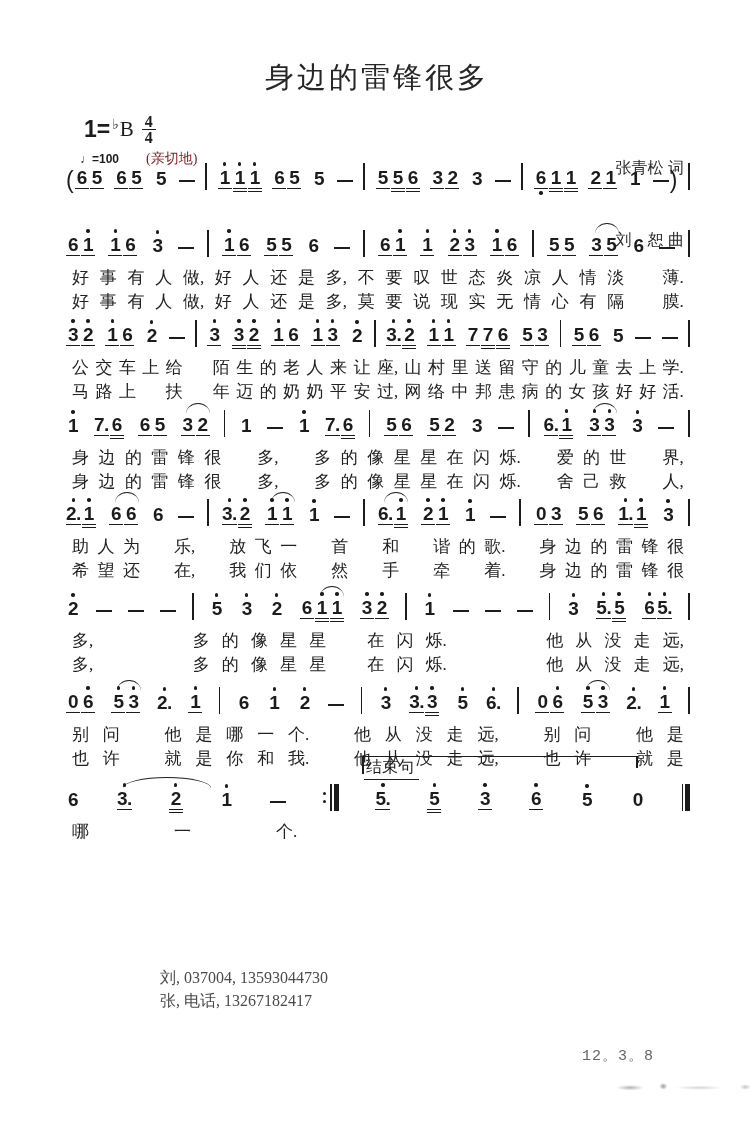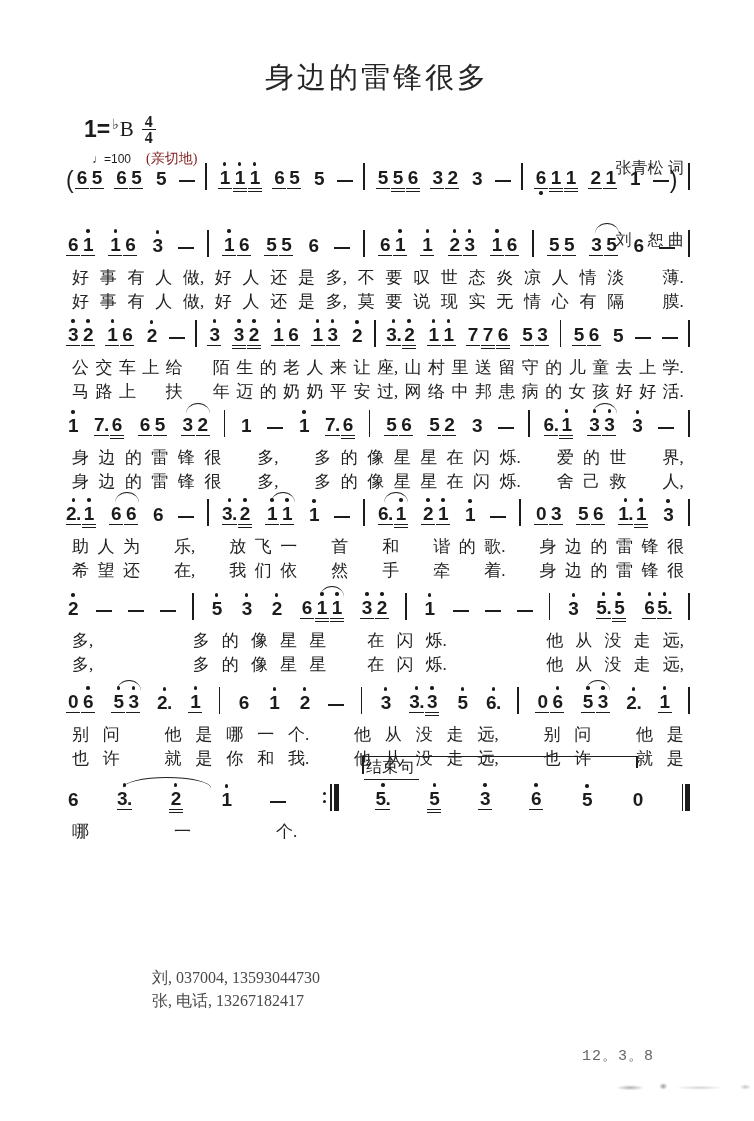--- a/index.html
+++ b/index.html
@@ -9,21 +9,21 @@
   .title{position:absolute;top:58px;left:0;right:0;text-align:center;
          font-family:"Liberation Serif",serif;font-size:29px;letter-spacing:3px;color:#262626;}
   .keysig{position:absolute;left:84px;top:114px;display:flex;align-items:center;}
   .k1{font-weight:bold;font-size:23px;}
   .kflat{font-size:14px;margin:-12px 1px 0 2px;}
   .kb{font-family:"Liberation Serif",serif;font-size:21px;}
   .frac{display:flex;flex-direction:column;margin-left:8px;font-family:"Liberation Serif",serif;
         font-weight:bold;font-size:16px;line-height:15px;text-align:center;}
   .ft{border-bottom:1.6px solid #1c1c1c;padding:0 3px;}
   .expr{position:absolute;left:146px;top:150px;font-family:"Liberation Serif",serif;font-size:14px;color:#7f1d1d;}
-  .tempo{position:absolute;left:92px;top:152px;font-size:12px;font-weight:normal;color:#1c1c1c;}
+  .tempo{position:absolute;left:80px;top:152px;font-size:12px;font-weight:bold;color:#1c1c1c;}
   .credits{position:absolute;right:70px;top:108px;text-align:right;line-height:24px;
            font-family:Liberation Sans, sans-serif;font-size:16px;color:#2a2a2a;white-space:pre;}
   
   .system{position:absolute;left:66px;width:624px;}
   .notes{display:flex;justify-content:space-between;align-items:flex-end;}
   .group{display:flex;gap:1px;align-items:flex-end;}
   .tok{display:flex;flex-direction:column;align-items:center;position:relative;}
   .slot{height:8px;display:flex;align-items:center;justify-content:center;width:100%;}
   .odot{width:3.4px;height:3.4px;border-radius:50%;background:#1c1c1c;}
   .num{font-weight:bold;font-size:19px;line-height:20px;min-width:14px;text-align:center;letter-spacing:-0.5px;}
@@ -46,21 +46,21 @@
        font-family:"Liberation Serif",serif;font-size:17px;color:#222222;padding:0 6px;}
   .lyr.free{display:block;white-space:pre;}
   .lu{white-space:pre;}
   
   .endbracket{position:absolute;left:362px;top:756px;width:276px;border-top:1.6px solid #1c1c1c;}
   .endbracket::before{content:"";position:absolute;left:0;top:0;width:1.6px;height:17px;background:#1c1c1c;}
   .endbracket::after{content:"";position:absolute;right:0;top:0;width:1.6px;height:11px;background:#1c1c1c;}
   .eb-label{position:absolute;left:2px;top:0;font-family:"Liberation Serif",serif;font-size:16px;
             border-bottom:1.3px solid #1c1c1c;padding:0 5px 1px 2px;color:#1c1c1c;background:#fff0;}
   
-  .contact{position:absolute;left:152px;top:966px;font-family:"Liberation Serif",serif;
+  .contact{position:absolute;left:160px;top:966px;font-family:"Liberation Serif",serif;
            font-size:16px;color:#4a4a4a;line-height:23px;}
   .date{position:absolute;left:582px;top:1046px;font-family:Liberation Mono, monospace;
         font-size:15px;color:#666666;letter-spacing:1px;}
   .smudge{position:absolute;top:1080px;left:610px;width:144px;height:14px;
     background:
       radial-gradient(ellipse 20px 4px at 14% 55%,rgba(90,90,90,.45),transparent 70%),
       radial-gradient(ellipse 6px 5px at 37% 45%,rgba(60,60,60,.5),transparent 70%),
       radial-gradient(ellipse 32px 3px at 62% 55%,rgba(120,120,120,.3),transparent 75%),
       radial-gradient(ellipse 8px 4px at 94% 50%,rgba(100,100,100,.38),transparent 70%);}
 </style>

